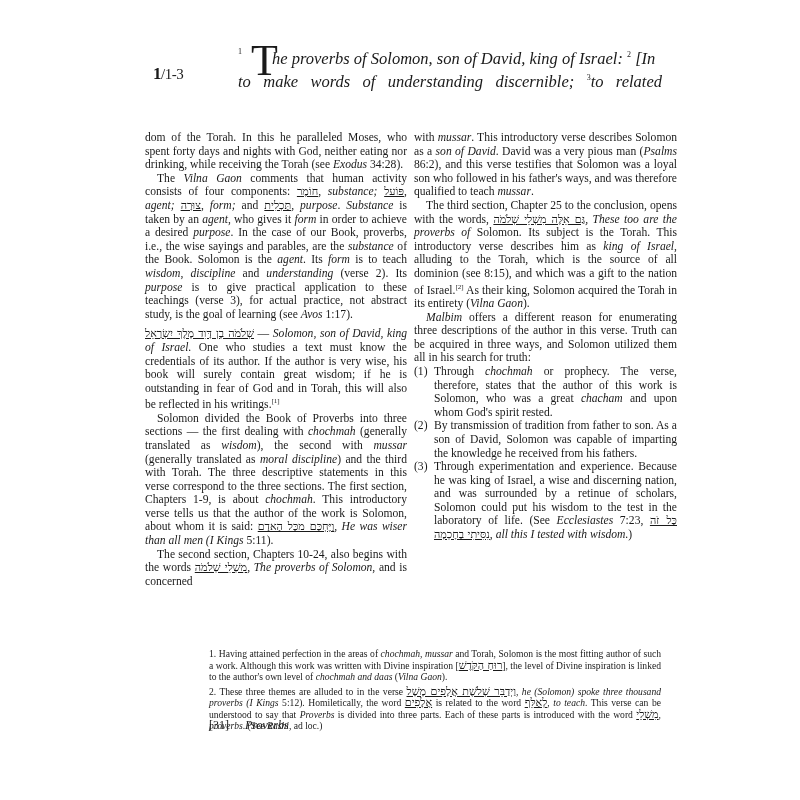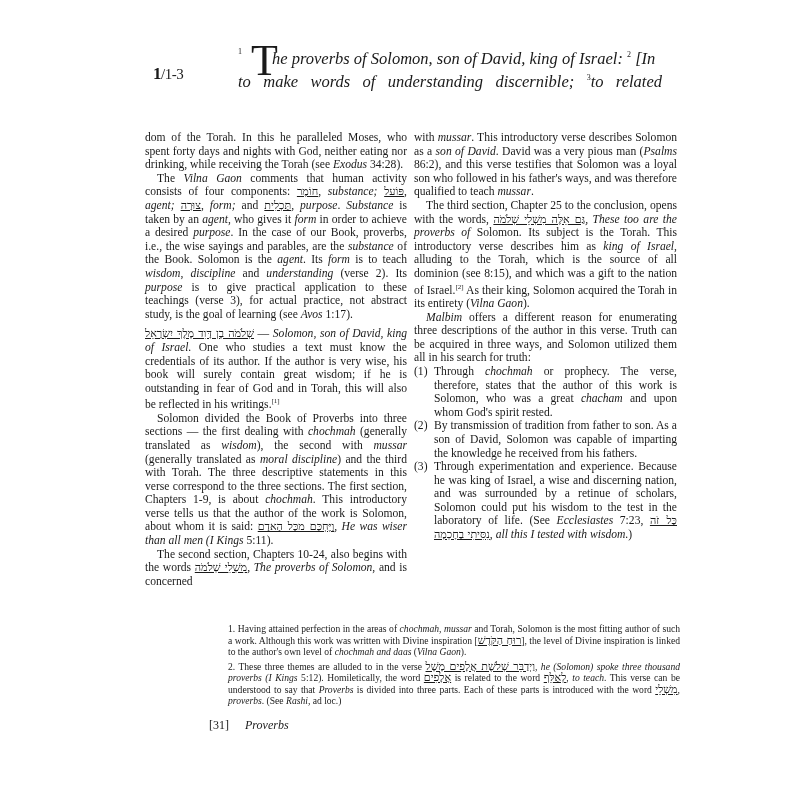--- a/index.html
+++ b/index.html
@@ -27,21 +27,21 @@
   .col p.noindent { text-indent: 0; }
   .col p.gap { margin-top: 6px; }
   .col i { font-style: italic; }
   .heb { font-family: "DejaVu Serif", serif; font-size: 11px; text-decoration: underline; }
   .fnref { font-size: 7px; vertical-align: super; }
   .list-item { display: flex; }
   .list-item .num { width: 20px; flex: 0 0 20px; }
   .list-item .txt { flex: 1; text-align: justify; }
   .bold-num { font-weight: bold; font-family: "Liberation Sans", sans-serif; font-size: 12px; }
 
-  .footnotes { position: absolute; left: 209px; top: 623px; width: 452px; font-size: 9.6px; line-height: 11.5px; text-align: justify; margin-left: 19px; }
+  .footnotes { position: absolute; left: 209px; top: 648px; width: 452px; font-size: 9.6px; line-height: 11.5px; text-align: justify; }
   .footnotes p { margin: 0 0 3px 0; }
 
   .folio { position: absolute; left: 209px; top: 718px; font-size: 12px; }
   .folio .title { position: absolute; left: 36px; top: 0; font-style: italic; white-space: nowrap; }
 </style>
 </head>
 <body>
 
 <div class="page">
 

